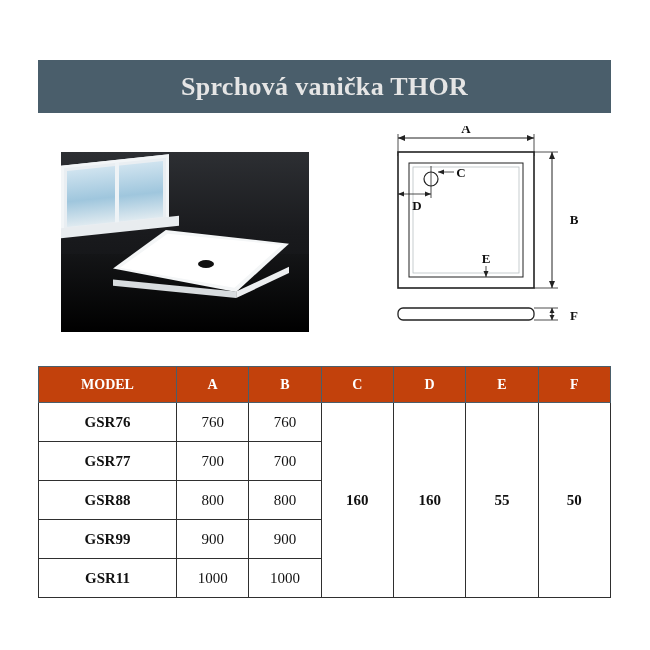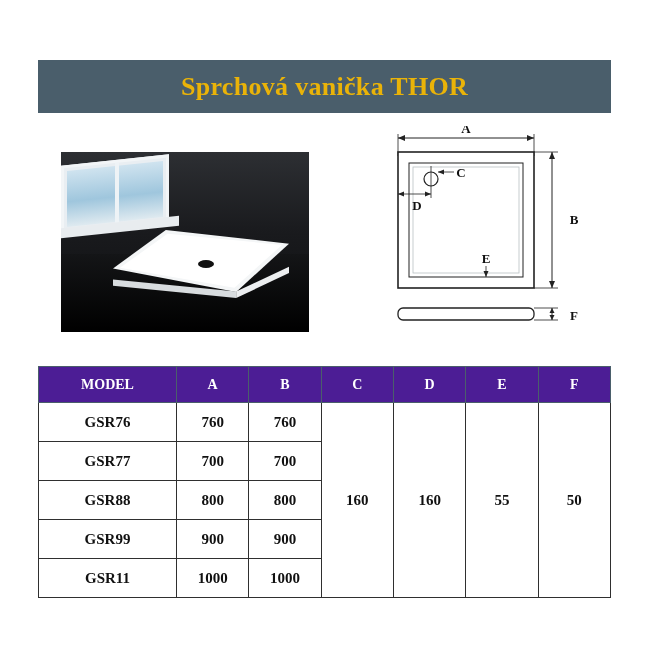--- a/index.html
+++ b/index.html
@@ -29,21 +29,21 @@
     left: 38px;
     top: 60px;
     width: 573px;
     height: 53px;
     background: #4a5e6b;
     display: flex;
     align-items: center;
     justify-content: center;
   }
   .title-text {
-    color: #eab308;
+    color: #e5e5e5;
     font-family: "Liberation Serif", serif;
     font-weight: bold;
     font-size: 26px;
     letter-spacing: 0.3px;
   }
 
   
   .photo-wrap {
     position: absolute;
     left: 61px;
@@ -156,36 +156,36 @@
     border-collapse: collapse;
     width: 573px;
     table-layout: fixed;
   }
   table.spec th, table.spec td {
     border: 1px solid #2f2f2f;
     text-align: center;
     font-family: "Liberation Serif", serif;
   }
   table.spec thead th {
-    background: #4c1d95;
+    background: #c2410c;
     color: #ffffff;
     font-weight: bold;
     font-size: 14px;
     height: 33px;
     border-color: #4a5e6b;
   }
   table.spec thead th.model-col { width: 135px; }
   table.spec tbody td {
     height: 36px;
     font-size: 15px;
     color: #111;
     font-weight: bold;
   }
   table.spec tbody td.model-cell { font-size: 15px; }
-  table.spec tbody td.num { font-weight: bold; }
+  table.spec tbody td.num { font-weight: normal; }
   .merged { font-weight: bold; font-size: 15px; }
 </style>
 </head>
 <body>
 
 <div class="page">
 
   <div class="title-bar">
     <div class="title-text">Sprchová vanička THOR</div>
   </div>

